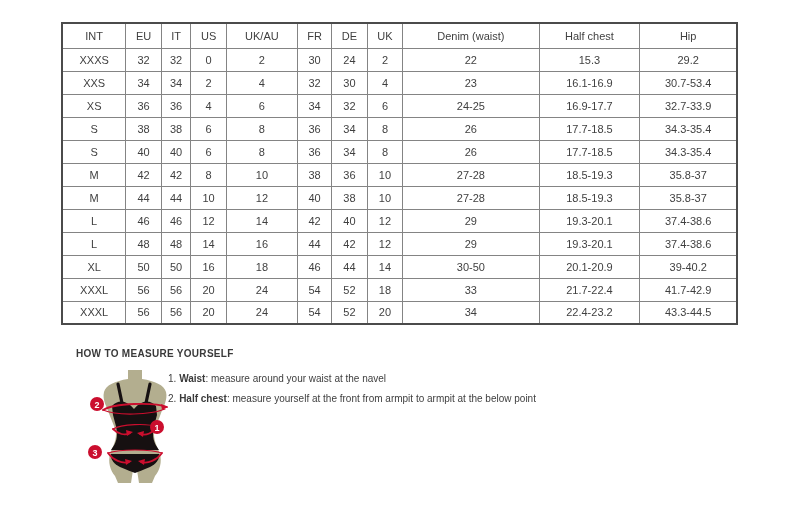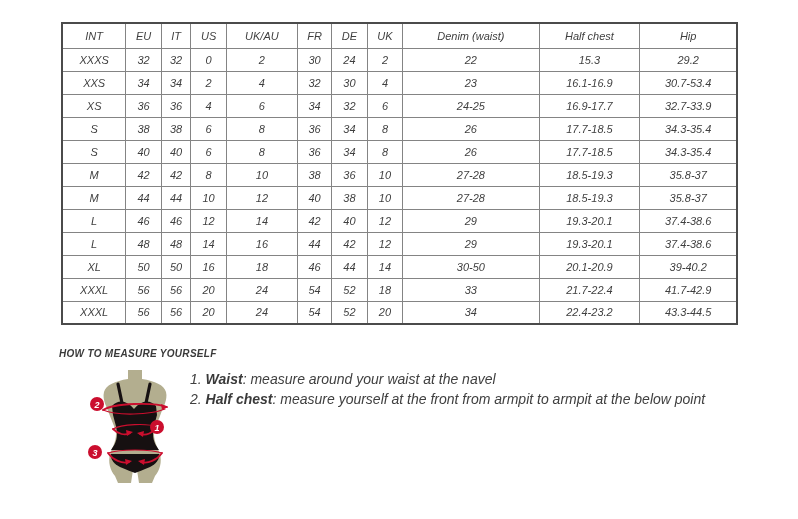--- a/index.html
+++ b/index.html
@@ -14,21 +14,20 @@
   body {
     font-family: "Liberation Sans", sans-serif;
     background: #ffffff;
   }
   .page {
     position: relative;
     width: 798px;
     height: 519px;
     background: #ffffff;
     overflow: hidden;
-    font-style: italic;
   }
   table.size-chart {
     position: absolute;
     left: 61px;
     top: 22px;
     width: 677px;
     border-collapse: collapse;
     border: 2px solid var(--outer-border);
     font-size: 11px;
     color: var(--table-text);
@@ -39,39 +38,39 @@
     text-align: center;
     vertical-align: middle;
     font-weight: normal;
     padding: 0 1px;
     white-space: nowrap;
   }
   table.size-chart th { height: 25px; }
   table.size-chart td { height: 23px; }
   .measure-title {
     position: absolute;
-    left: 59px;
+    left: 76px;
     top: 348px;
     font-size: 10px;
     font-weight: bold;
     letter-spacing: 0.3px;
     color: #3a3a3a;
   }
   .figure-wrap {
     position: absolute;
     left: 82px;
     top: 369px;
     width: 105px;
     height: 115px;
   }
   .instructions {
     position: absolute;
-    left: 190px;
+    left: 168px;
     top: 371px;
-    font-size: 14px;
+    font-size: 10px;
     color: #404040;
   }
   .instruction-line {
     height: 20px;
     line-height: 16px;
     white-space: nowrap;
   }
   .instruction-line b { font-weight: bold; color: #3a3a3a; }
   
   .tan-fill   { fill: var(--tan); }

